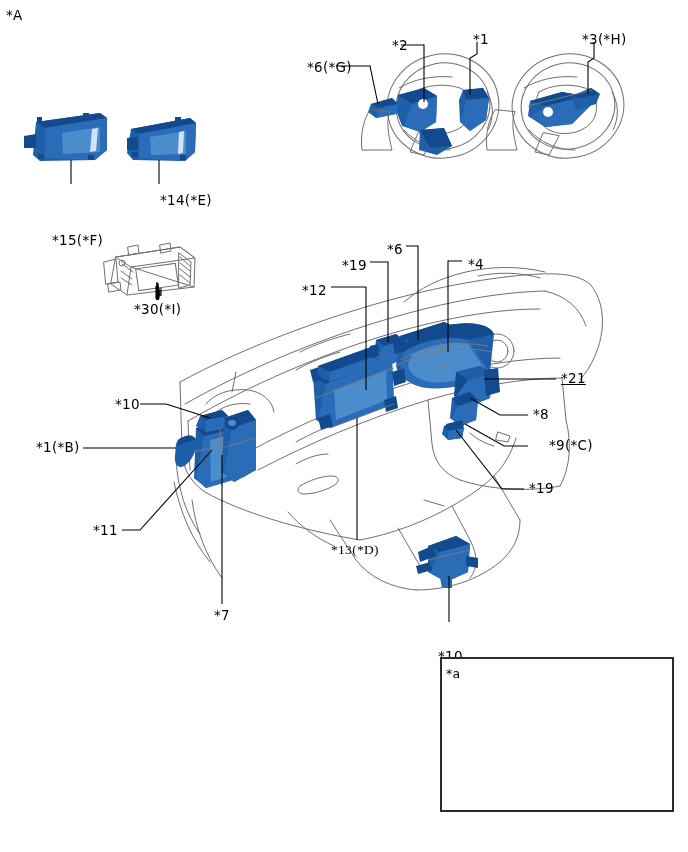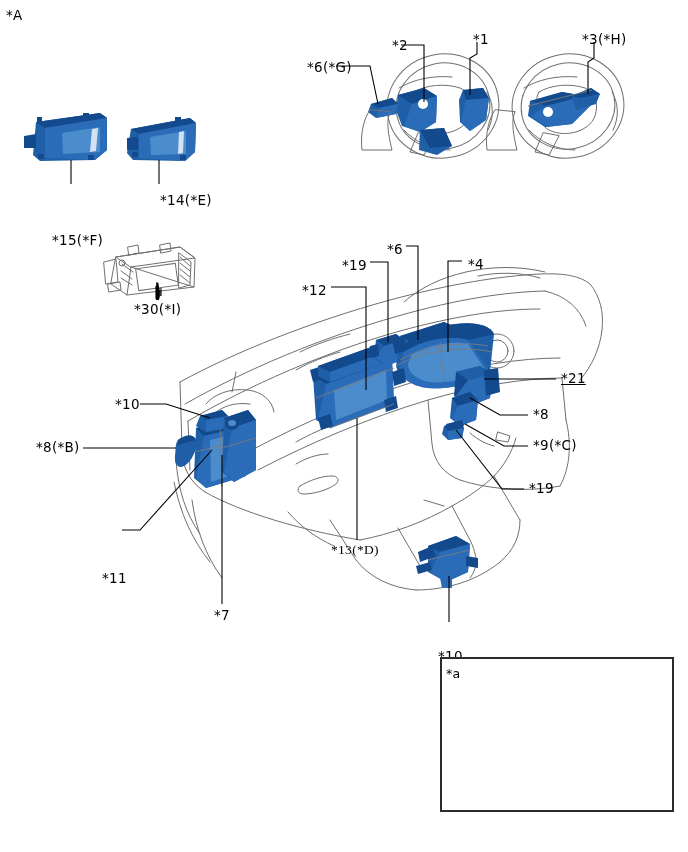--- a/index.html
+++ b/index.html
@@ -360,25 +360,25 @@
   <div class="lbl" style="left:392px; top:39px;">*2</div>
   <div class="lbl" style="left:473px; top:33px;">*1</div>
   <div class="lbl" style="left:582px; top:33px;">*3(*H)</div>
   <div class="lbl" style="left:134px; top:303px;">*30(*I)</div>
   <div class="lbl" style="left:302px; top:284px;">*12</div>
   <div class="lbl" style="left:342px; top:259px;">*19</div>
   <div class="lbl" style="left:387px; top:243px;">*6</div>
   <div class="lbl" style="left:468px; top:258px;">*4</div>
   <div class="lbl" style="left:561px; top:372px;text-decoration:underline;">*21</div>
   <div class="lbl" style="left:533px; top:408px;">*8</div>
-  <div class="lbl" style="left:533px; top:439px;">*9(*C)</div>
+  <div class="lbl" style="left:549px; top:439px;">*9(*C)</div>
   <div class="lbl" style="left:529px; top:482px;">*19</div>
   <div class="lbl" style="left:115px; top:398px;">*10</div>
-  <div class="lbl" style="left:36px;  top:441px;">*8(*B)</div>
-  <div class="lbl" style="left:102px;  top:524px;margin-top:48px;">*11</div>
+  <div class="lbl" style="left:36px;  top:441px;">*1(*B)</div>
+  <div class="lbl" style="left:93px;  top:524px;">*11</div>
   <div class="lbl" style="left:214px; top:609px;">*7</div>
   <div class="lbl" style="left:331px; top:543px;font-family:Liberation Serif, serif;">*13(*D)</div>
   <div class="lbl" style="left:438px; top:650px;">*10</div>
   <div class="lbl" style="left:591px; top:721px;">*16</div>
 
   <div id="inset" style="left:440px; top:657px; width:230px; height:151px;"></div>
   <div class="lbl small" style="left:446px; top:668px;">*a</div>
 
 </div>
 

